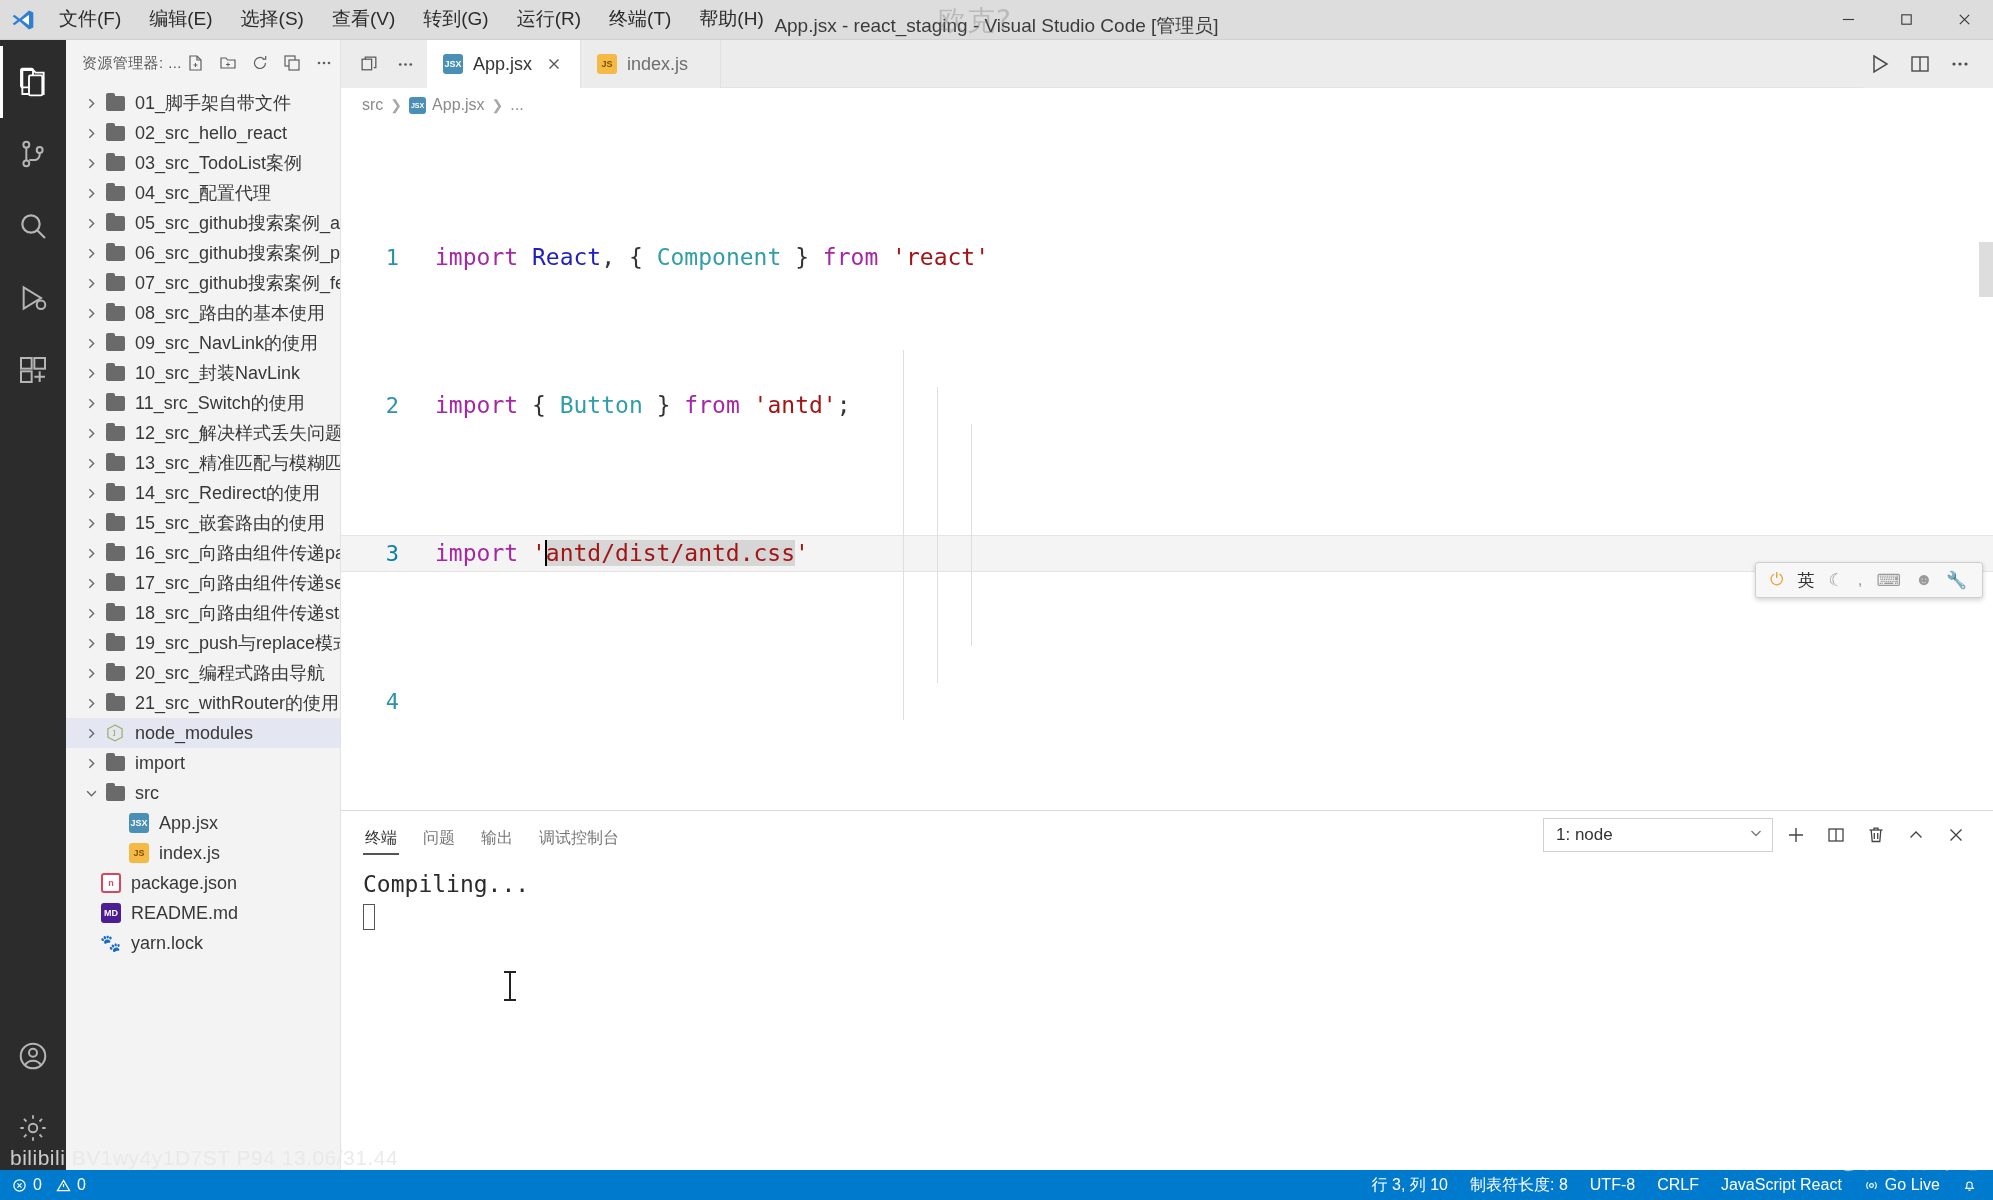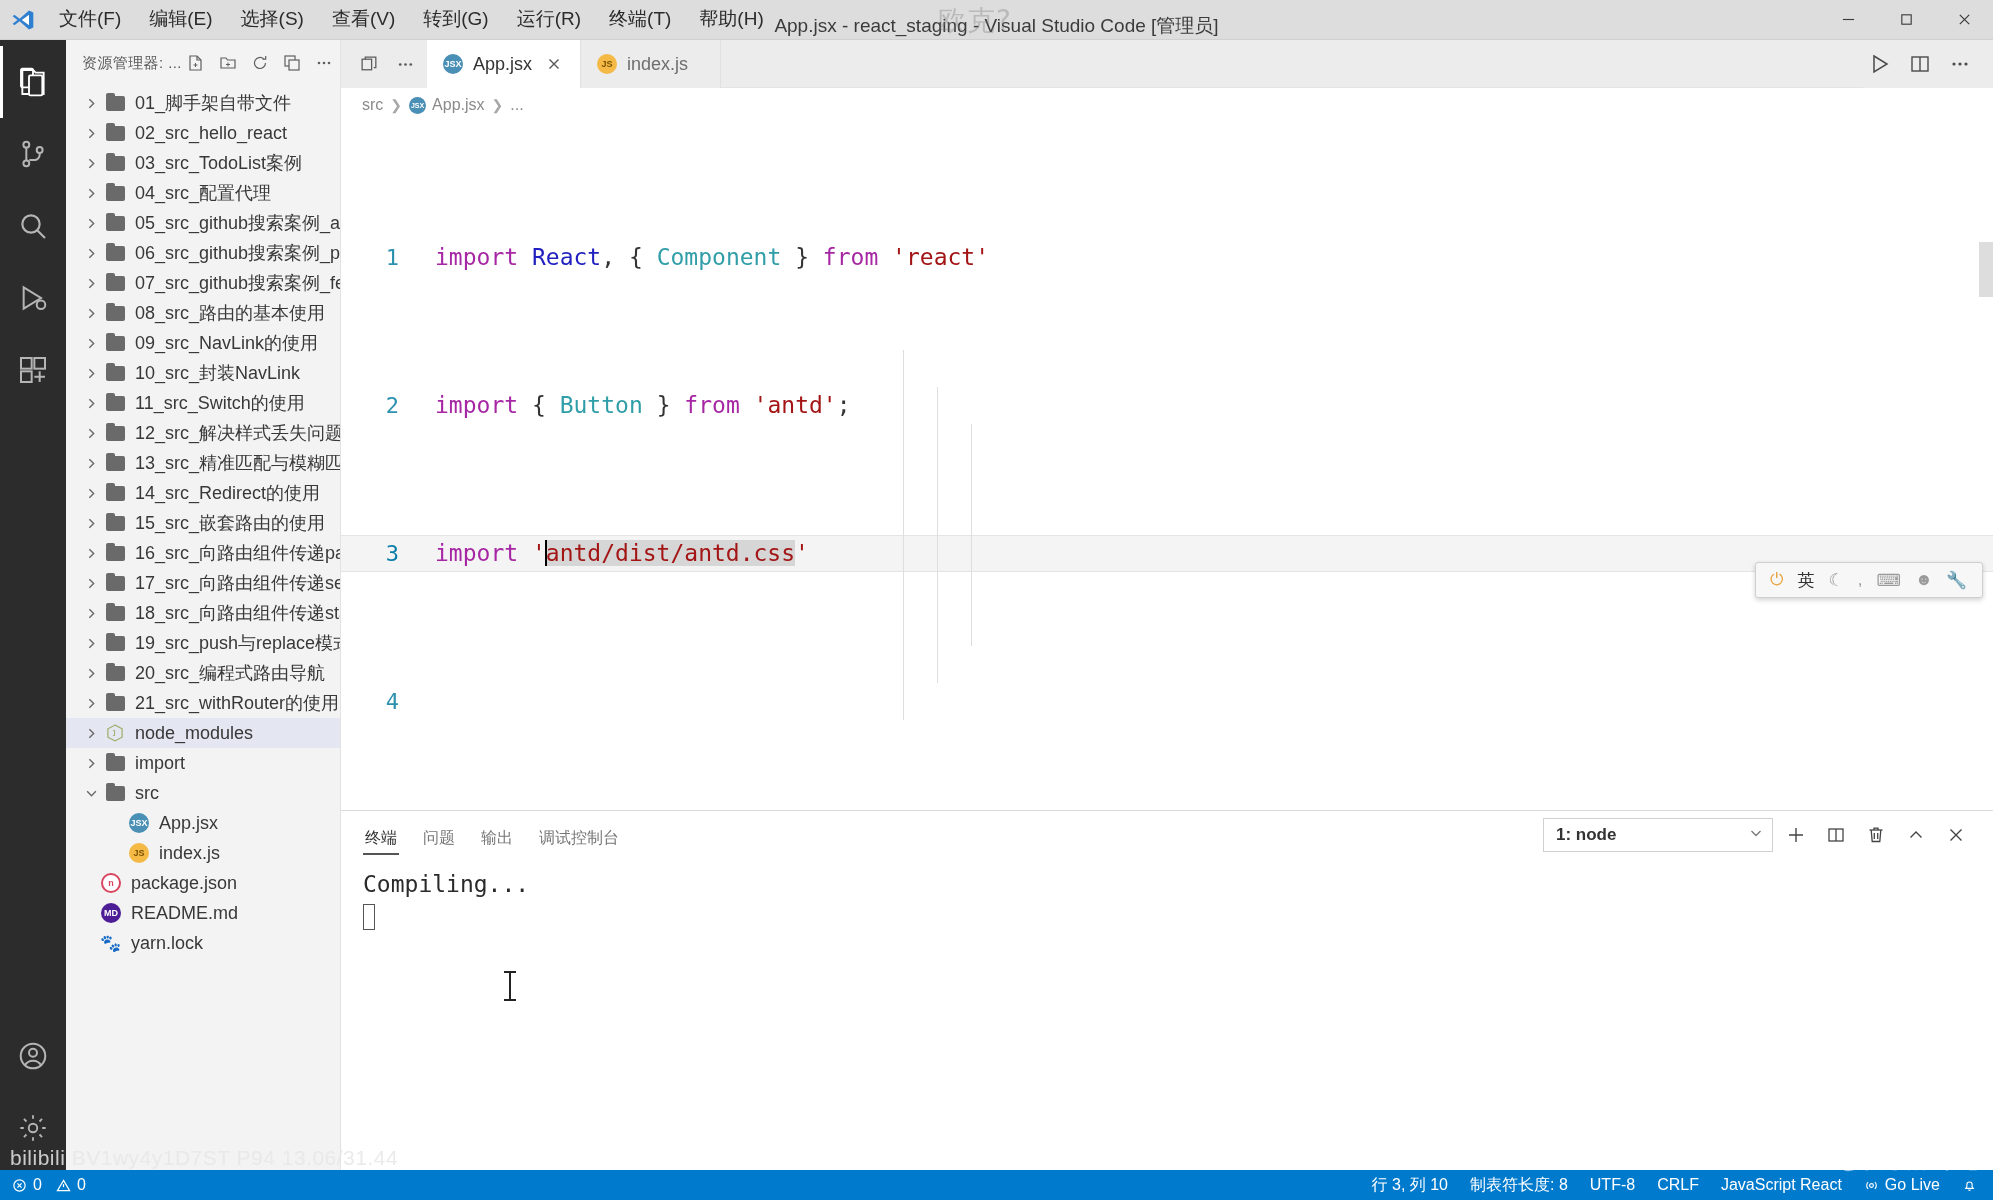--- a/index.html
+++ b/index.html
@@ -118,21 +118,21 @@
   }
   .folder-glyph { width: 19px; height: 15px; background: #6a6a6a; border-radius: 2px; position: relative; }
   .folder-glyph::before {
     content: ""; position: absolute; top: -3px; left: 0; width: 9px; height: 4px;
     background: #6a6a6a; border-radius: 2px 2px 0 0;
   }
   .row .label { overflow: hidden; text-overflow: clip; }
   .row.file { padding-left: 10px; }
   .row.depth1 { padding-left: 38px; }
   .badge-icon {
-    width: 20px; height: 20px; border-radius: 10px;
+    width: 20px; height: 20px; border-radius: 3px;
     display: flex; align-items: center; justify-content: center;
     font-size: 9px; font-weight: bold; color: #fff;
     font-family: "Liberation Sans", sans-serif;
   }
   .icon-jsx { background: #4a8fb5; }
   .icon-js  { background: #f5b945; color: #7a5200; }
   .icon-json{ background: #fff; border: 2px solid #d9455f; color: #d9455f; }
   .icon-md  { background: #4c1d95; }
   .hex-node { color: #9aab60; }
   .hex-node svg { width: 20px; height: 20px; }
@@ -227,21 +227,21 @@
     align-self: flex-end;
   }
   .ptab.active { color: #333; }
   .ptab.active::after {
     content: ""; position: absolute; left: 0; right: 0; bottom: 0; height: 2px; background: #555;
   }
   .panel-actions { margin-left: auto; display: flex; align-items: center; gap: 6px; padding-right: 20px; }
   .term-select {
     width: 230px; height: 34px; border: 1px solid #d0d0d0; background: #fff;
     display: flex; align-items: center; padding: 0 8px 0 12px;
-    font-size: 17px; color: #333; cursor: pointer; font-weight: bold;
+    font-size: 17px; color: #333; cursor: pointer;
   }
   .term-select .chev { margin-left: auto; color: #777; }
   .term-select .chev svg { width: 16px; height: 16px; }
   .pa { width: 34px; height: 34px; display: flex; align-items: center; justify-content: center; color: #444; }
   .pa svg { width: 20px; height: 20px; }
   .panel-body {
     flex: 1 1 auto; padding: 8px 16px 0 22px;
     font-family: "DejaVu Sans Mono", "Liberation Mono", monospace;
     font-size: 23px; line-height: 34px; color: #2a2a2a;
     position: relative;

